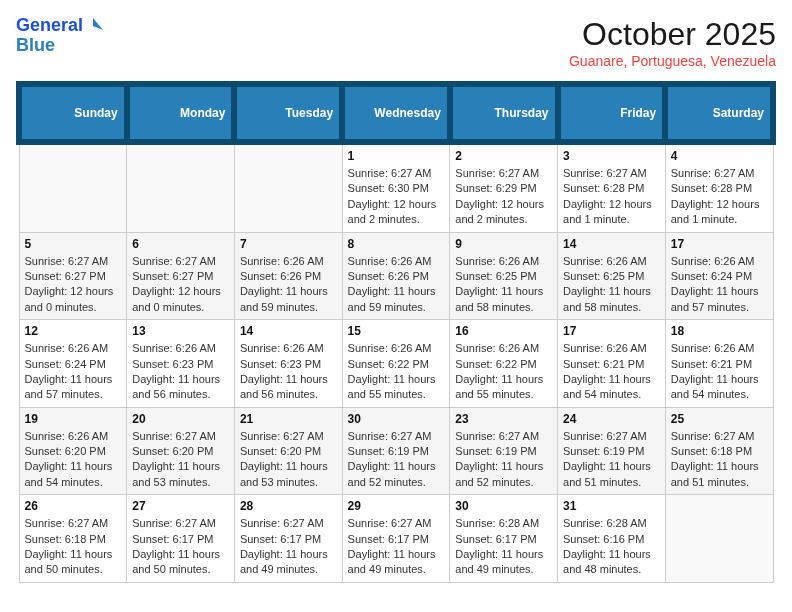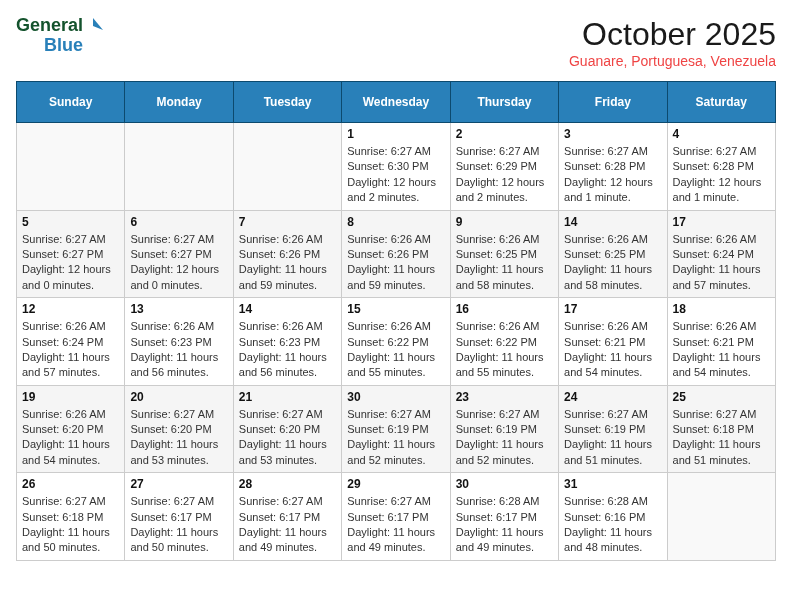--- a/index.html
+++ b/index.html
@@ -16,21 +16,21 @@
       align-items: flex-start;
       margin-bottom: 12px;
     }
     .logo {
       display: flex;
       align-items: center;
     }
     .logo-text {
       font-size: 18px;
       font-weight: bold;
-      color: #14532d;
+      color: #1d4ed8;
       line-height: 1.1;
     }
     .title-block {
       text-align: right;
     }
     .month-title {
       font-size: 32px;
       color: #1a1a1a;
       font-weight: normal;
     }
@@ -39,25 +39,25 @@
       color: #ef4444;
     }
     .calendar {
       width: 100%;
       border-collapse: collapse;
       font-size: 10px;
     }
     .calendar th {
       background: #2980b9;
       color: #fff;
-      text-align: center;
-      padding: 13px 6px;
+      text-align: right;
+      padding: 19px 6px;
       font-size: 12px;
       font-weight: bold;
-      border: 1px solid #0c4a6e;
+      border: 6px solid #0c4a6e;
     }
     .calendar td {
       border: 1px solid #ccc;
       vertical-align: top;
       padding: 4px 5px;
       width: 107px;
       min-height: 80px;
       background: #fff;
     }
     .calendar td.empty {
@@ -83,21 +83,21 @@
 
 <div class="header">
   <div class="logo">
     <div style="display:flex;flex-direction:column;align-items:flex-start;">
       <div style="display:flex;align-items:center;">
         <span class="logo-text">General</span>
         <svg width="20" height="20" viewBox="0 0 20 20">
           <polygon points="10,2 20,14 10,10" fill="#2980b9"></polygon>
         </svg>
       </div>
-      <span class="logo-text" style="color:#2980b9;margin-left:28px;">Blue</span>
+      <span class="logo-text" style="color:#2980b9;">Blue</span>
     </div>
   </div>
   <div class="title-block">
     <div class="month-title">October 2025</div>
     <div class="subtitle">Guanare, Portuguesa, Venezuela</div>
   </div>
 </div>
 
 <table class="calendar">
   <thead>

